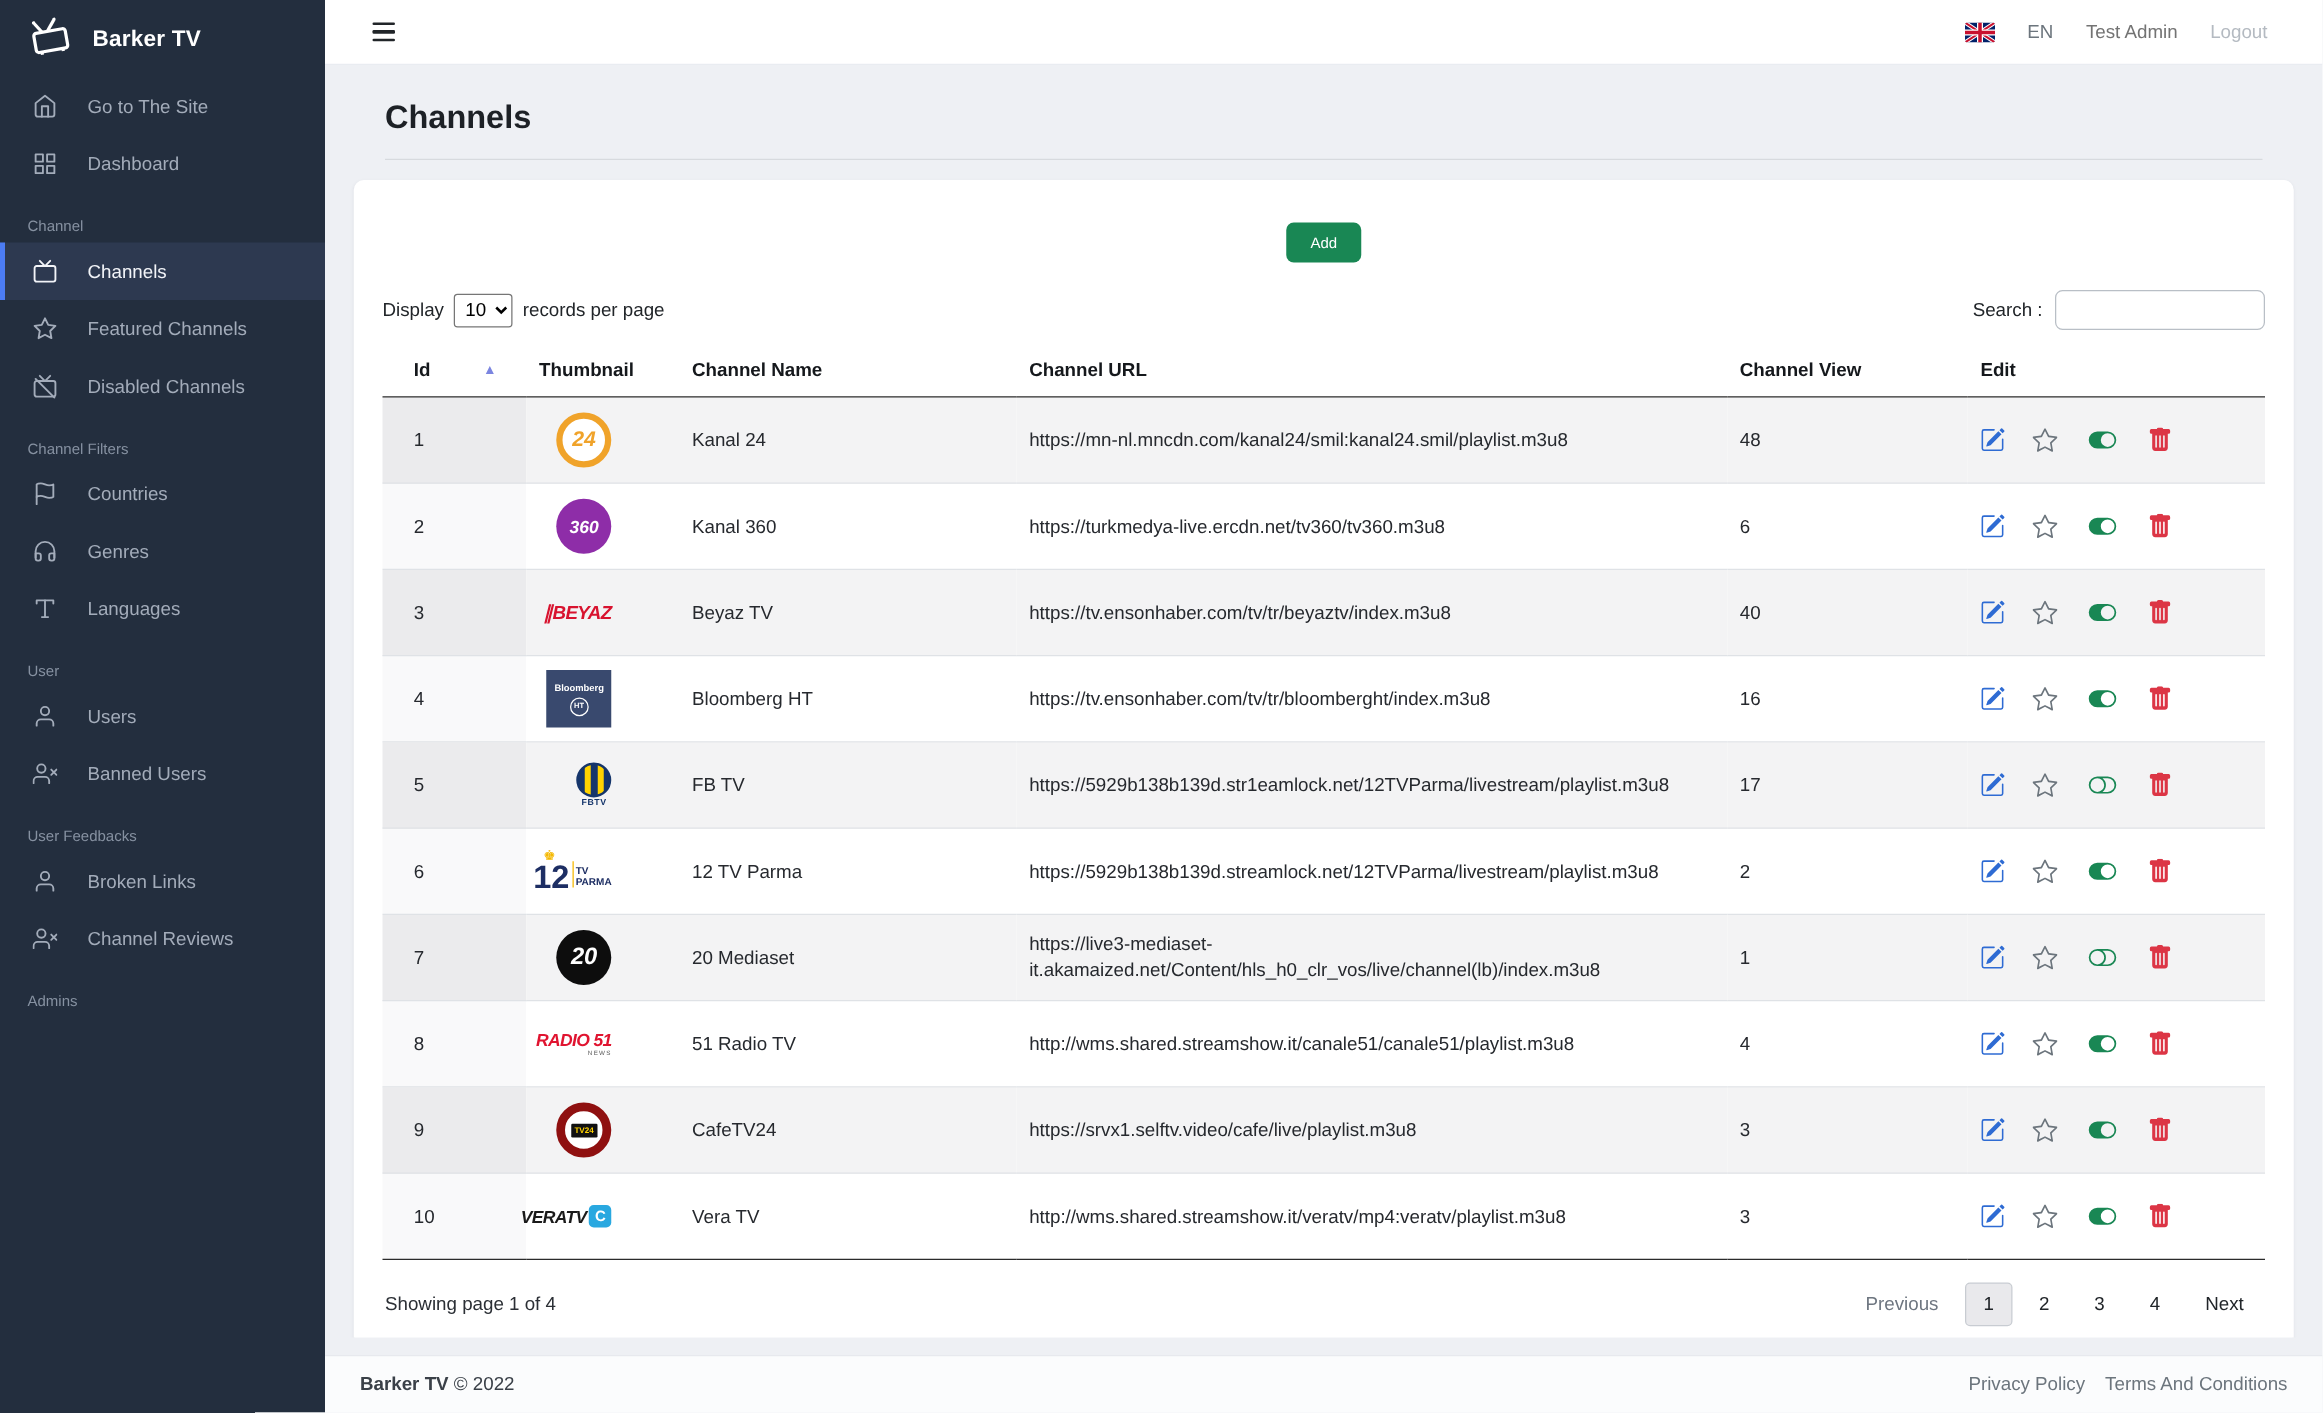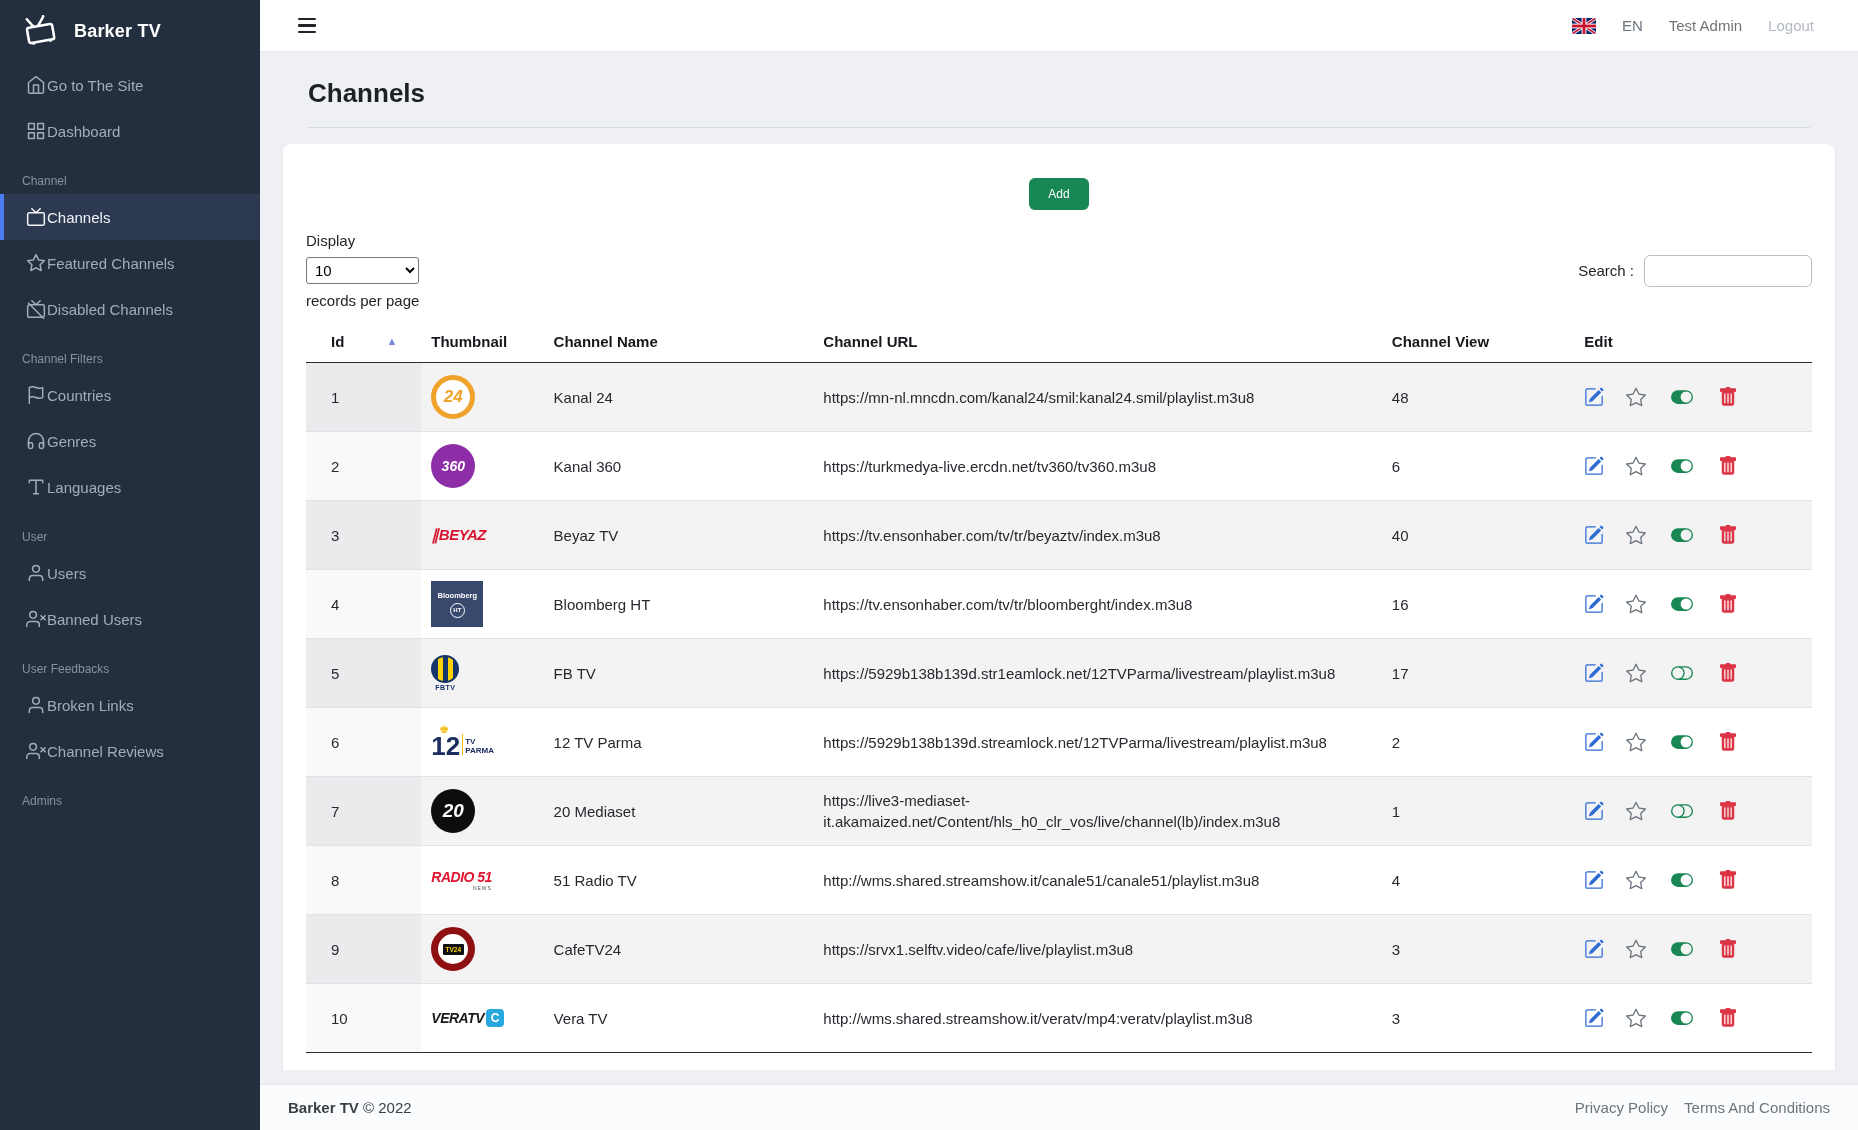--- a/index.html
+++ b/index.html
@@ -7,21 +7,21 @@
   body { font-family:"Liberation Sans", sans-serif; background:#eef0f4; color:#212529; font-size:15px; }
 
   .app { display:flex; width:100%; height:100%; }
 
   
   .sidebar { width:260px; min-width:260px; height:100%; background:#232e3e; color:#a3acba; overflow:hidden; }
   .brand { display:flex; align-items:center; gap:14px; padding:14px 20px; height:62px; cursor:pointer; }
   .brand-icon svg { width:40px; height:34px; stroke:#fff; fill:none; stroke-width:1.8; transform:rotate(-10deg); }
   .brand-text { color:#fff; font-size:18px; font-weight:bold; letter-spacing:.2px; }
   .side-section-header { font-size:12px; color:#8691a1; padding:20px 22px 6px 22px; }
-  .side-item { display:flex; align-items:center; gap:1px; height:46px; padding-left:22px; cursor:pointer; border-left:4px solid transparent; }
+  .side-item { display:flex; align-items:center; gap:24px; height:46px; padding-left:22px; cursor:pointer; border-left:4px solid transparent; }
   .side-item svg { width:20px; height:20px; stroke:currentColor; fill:none; stroke-width:1.8; stroke-linecap:round; stroke-linejoin:round; flex:0 0 auto; }
   .side-item .lbl { font-size:15px; }
   .side-item.active { background:#2d3950; border-left-color:#4c7cf3; color:#f2f4f8; }
 
   
   .main { flex:1; display:flex; flex-direction:column; height:100%; }
   .topbar { height:52px; background:#fff; display:flex; align-items:center; justify-content:space-between; padding:0 44px 0 34px; border-bottom:1px solid #e9ecf1; flex:0 0 auto;text-align:center; }
   .hamburger { background:none; border:none; cursor:pointer; display:flex; flex-direction:column; gap:4px; padding:4px; }
   .hamburger span { display:block; width:18px; height:2.5px; background:#212529; border-radius:1px; }
   .topbar-right { display:flex; align-items:center; gap:26px; font-size:15px; }
@@ -32,21 +32,21 @@
 
   .content { flex:1; padding:26px 48px 0 48px; overflow:hidden; }
   .page-title { font-size:26px; font-weight:600; color:#1d2126; margin-bottom:18px; }
   .title-hr { border:none; border-top:1px solid #d7dade; margin:0 0 16px 0; }
 
   .card { background:#fff; border-radius:8px; box-shadow:0 1px 3px rgba(30,40,60,.06); margin:0 -25px; padding:34px 23px 18px 23px; }
   .add-row { display:flex; justify-content:center; margin-bottom:22px; }
   .btn-add { background:#198754; color:#fff; border:none; border-radius:6px; font-size:12px; padding:9px 19px; cursor:pointer; font-family:inherit; }
 
   .controls { display:flex; justify-content:space-between; align-items:center; margin-bottom:14px; }
-  .display-ctl { display:flex; gap:8px; color:#212529;flex-direction:column; }
+  .display-ctl { display:flex; align-items:center; gap:8px; color:#212529; }
   .display-ctl select { font-family:inherit; font-size:15px; padding:3px 4px; border:1px solid #767676; border-radius:3px; background:#fff; cursor:pointer; }
   .search-ctl { display:flex; align-items:center; gap:10px; }
   .search-ctl input { width:168px; height:32px; border:1px solid #b9bfc6; border-radius:6px; padding:0 8px; font-family:inherit; font-size:15px; }
 
   
   table.channels { width:100%; border-collapse:collapse; table-layout:fixed; }
   thead th { text-align:left; font-size:15px; font-weight:700; color:#15181c; padding:10px 10px 12px 10px; border-bottom:1.5px solid #2b2b2b; }
   th.col-id, td.col-id { width:115px; padding-left:25px; }
   .col-thumb { width:122px; }
   .col-name  { width:269px; }
@@ -65,21 +65,21 @@
   .col-edit .icons { display:flex; align-items:center; gap:22px; }
   .icon-btn { cursor:pointer; display:inline-flex; }
   .icon-btn svg { width:20px; height:20px; }
   .icon-btn.toggle svg { width:28px; height:22px; }
   .ic-edit svg  { fill:#2e6bd3; }
   .ic-star svg  { fill:#6c757d; }
   .ic-toggle svg{ fill:#198754; }
   .ic-trash svg { fill:#dc3545; }
 
   
-  .thumb { width:58px; height:46px; display:flex; align-items:center; justify-content:flex-start; }
+  .thumb { width:58px; height:46px; display:flex; align-items:center; justify-content:flex-end; }
   .t-kanal24 { width:44px; height:44px; border-radius:50%; border:5px solid #f0a32a; color:#f0a32a; font-weight:800; font-style:italic; font-size:17px; display:flex; align-items:center; justify-content:center; background:#fff; }
   .t-kanal360 { width:44px; height:44px; border-radius:50%; background:#8e2da8; color:#fff; font-weight:800; font-style:italic; font-size:14px; display:flex; align-items:center; justify-content:center; }
   .t-beyaz { color:#d8132f; font-weight:800; font-style:italic; font-size:15px; letter-spacing:-.5px; white-space:nowrap; }
   .t-beyaz .sl { letter-spacing:-2px; margin-right:2px; }
   .t-bloomberg { width:52px; height:46px; background:#39496e; color:#fff; display:flex; flex-direction:column; align-items:center; justify-content:center; gap:3px; }
   .t-bloomberg b { font-size:7.5px; font-weight:700; }
   .t-bloomberg .ht { width:15px; height:15px; border-radius:50%; border:1.5px solid #fff; font-size:6px; display:flex; align-items:center; justify-content:center; font-weight:bold; }
   .t-fbtv { display:flex; flex-direction:column; align-items:center; gap:1px; }
   .t-fbtv .crest { width:28px; height:28px; border-radius:50%; border:2px solid #15356b; background:repeating-linear-gradient(90deg,#15356b 0 5px,#ffd200 5px 10px); }
   .t-fbtv b { font-size:7px; color:#15356b; letter-spacing:.5px; }

